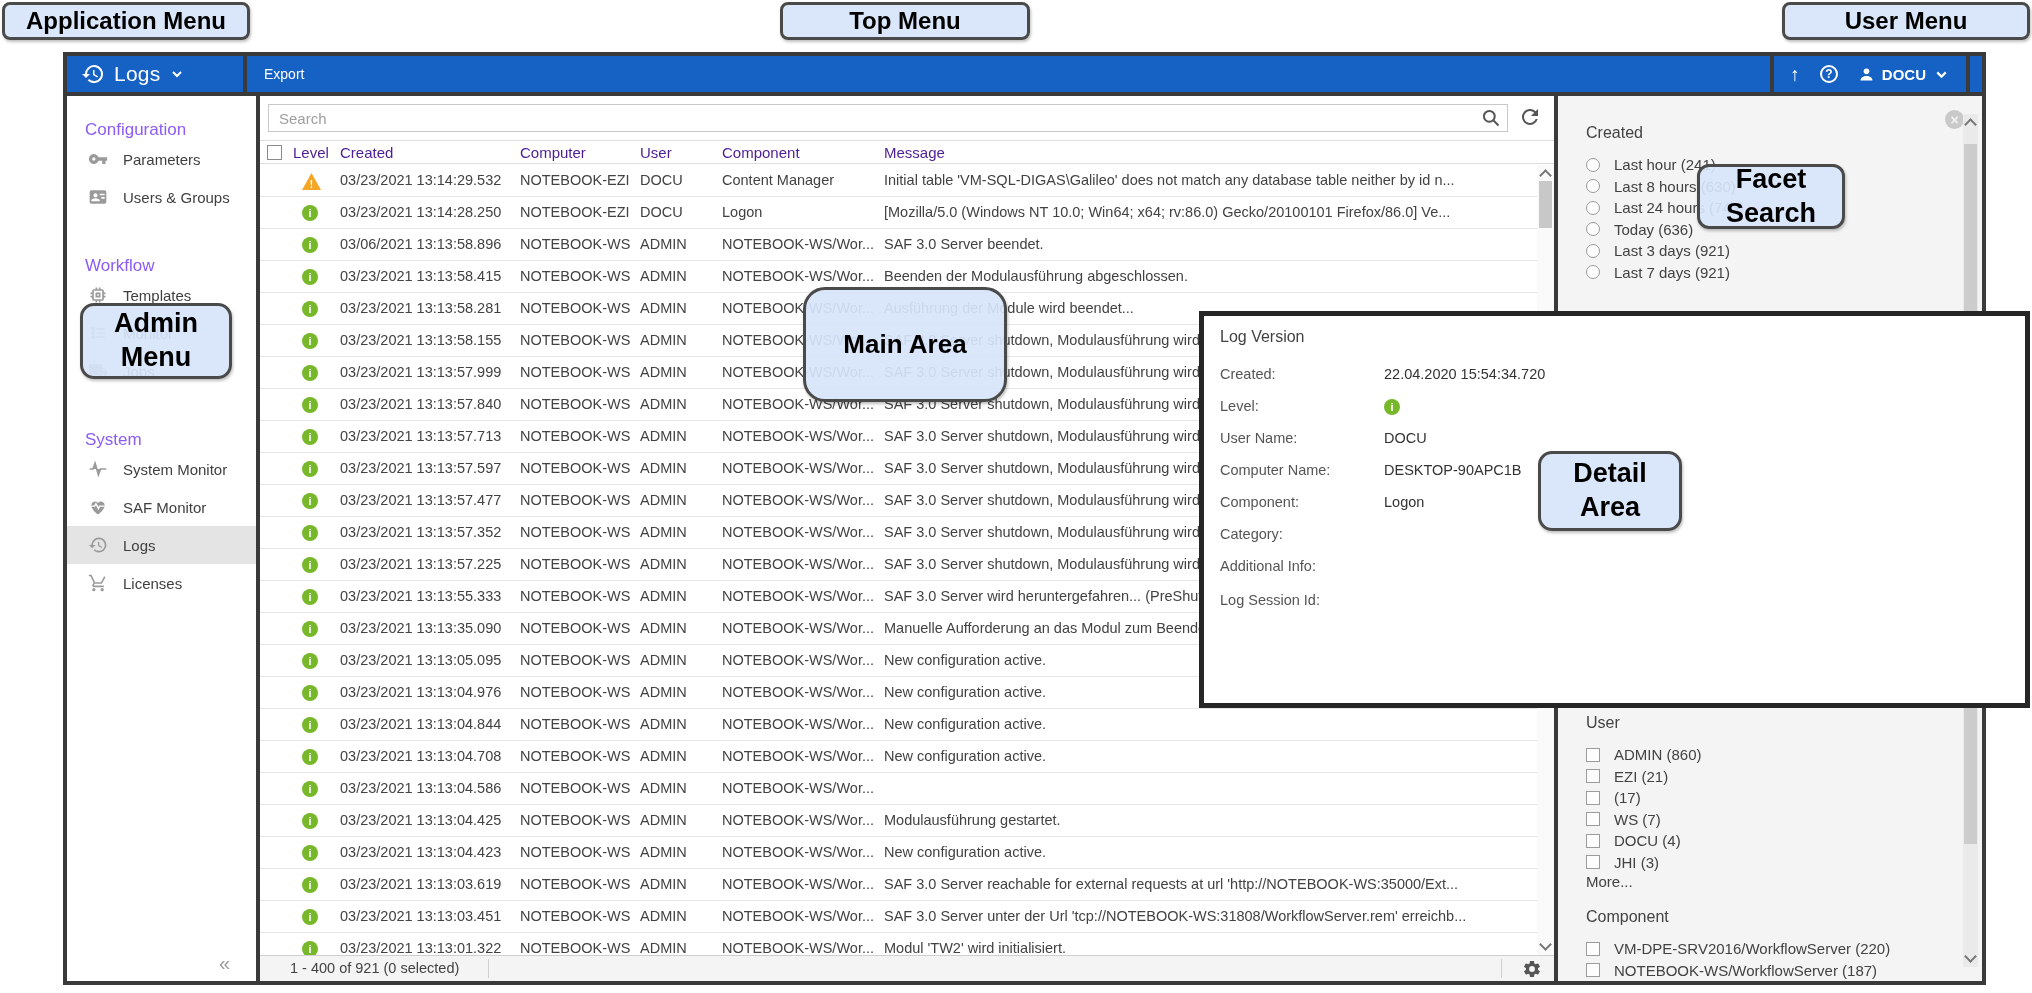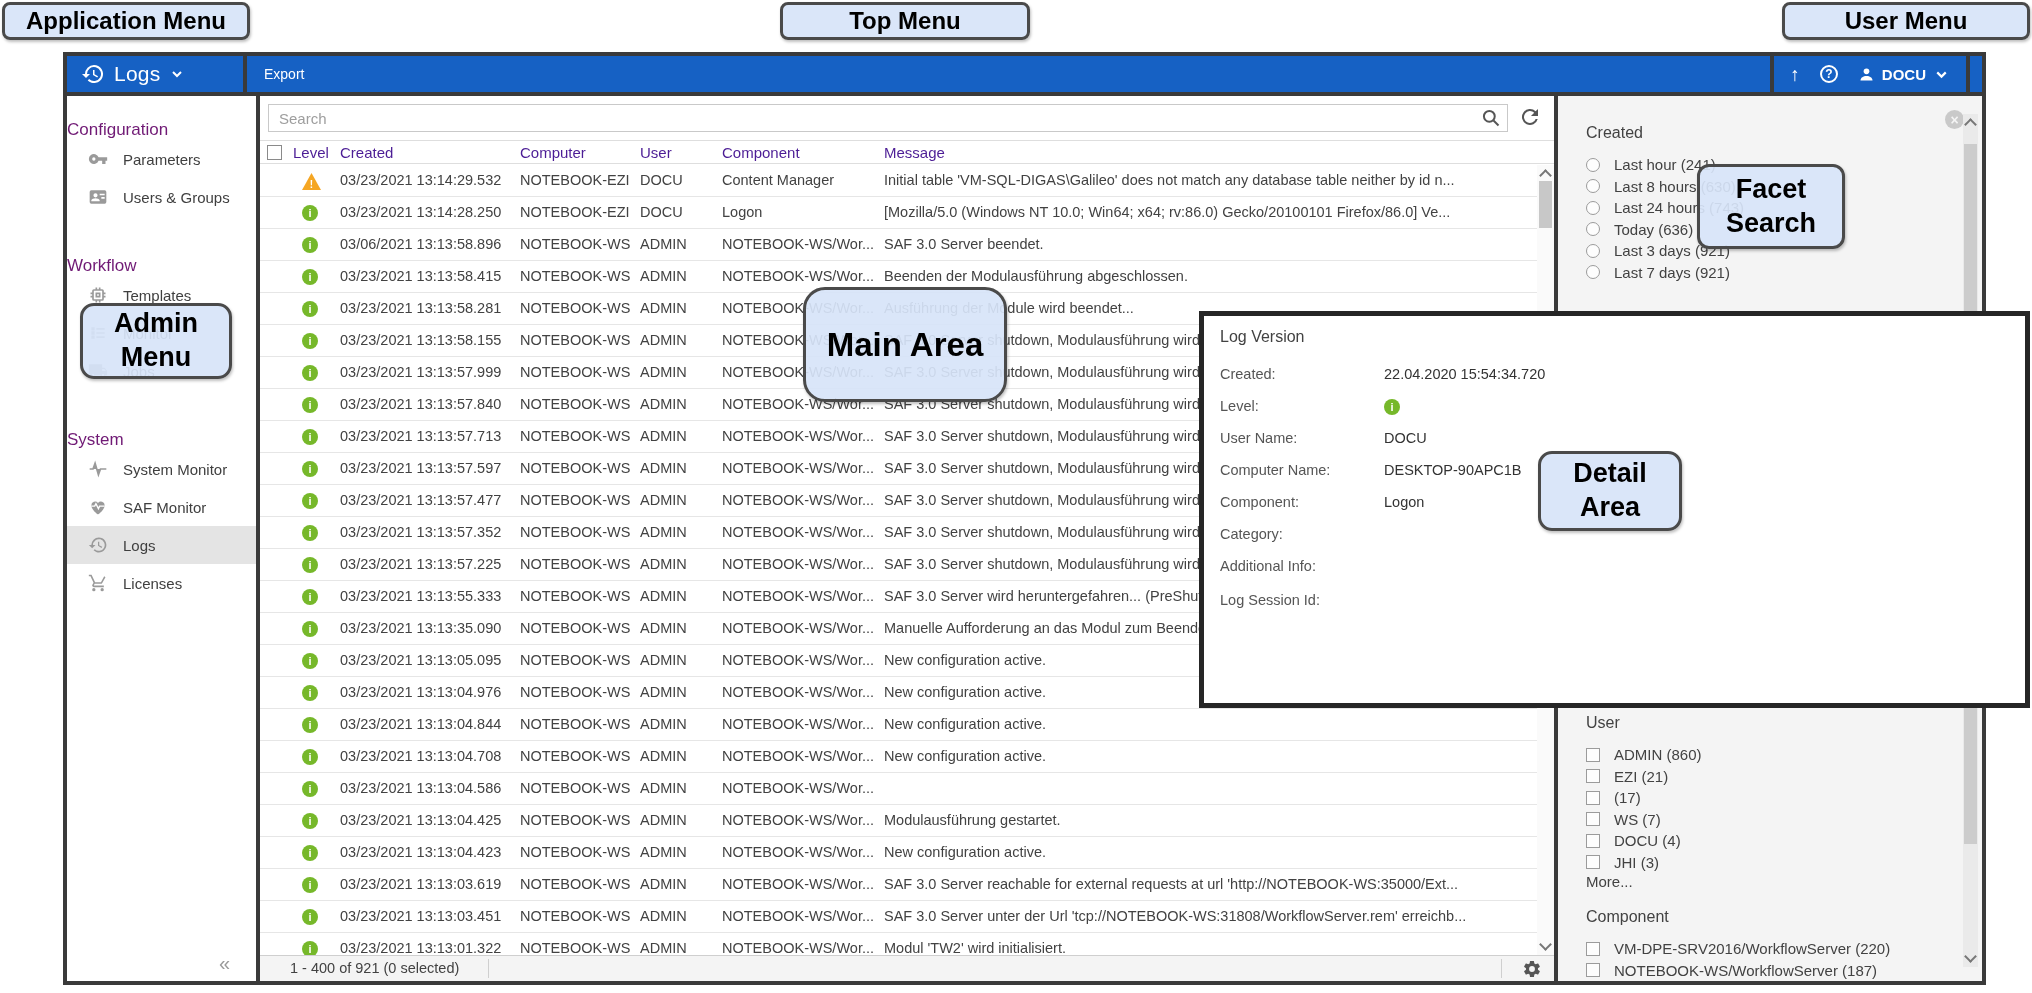--- a/index.html
+++ b/index.html
@@ -25,21 +25,21 @@
     padding:0 16px;border:4px solid var(--dark);background:var(--blue)}
   .up-arrow{font-size:19px;font-weight:bold;line-height:1}
   .help{width:18px;height:18px;border-radius:50%;border:2px solid #fff;font-size:12px;font-weight:bold;
     display:flex;align-items:center;justify-content:center}
   .usr{display:flex;align-items:center;gap:7px;font-size:15px;font-weight:bold}
   .usr svg{width:17px;height:17px}
 
   
   .sidebar{position:absolute;left:63px;top:92px;width:197px;height:893px;background:#fff;
     border:4px solid var(--dark);padding-top:24px}
-  .side-heading{font-size:17px;color:#701a75;height:20px;line-height:20px}
+  .side-heading{font-size:17px;color:#8b5cf6;padding-left:18px;height:20px;line-height:20px}
   .side-item{height:38px;display:flex;align-items:center;gap:15px;padding-left:21px;font-size:15px;
     color:#3f3f3f;cursor:pointer}
   .side-item.selected{background:#e4e4e4}
   .side-icon{width:20px;height:20px;flex:0 0 20px}
   .side-icon svg{width:20px;height:20px;fill:#9a9a9a}
   .side-gap{height:40px}
   .collapse{position:absolute;right:26px;bottom:6px;font-size:20px;color:#9a9a9a;cursor:pointer}
 
   
   .main{position:absolute;left:256px;top:92px;width:1302px;height:893px;background:#fff;
@@ -110,22 +110,22 @@
 
   
   .callout{position:absolute;z-index:60;background:var(--callout-bg);border:3px solid var(--callout-border);
     color:#000;font-weight:bold;text-align:center;display:flex;align-items:center;justify-content:center;
     line-height:1.25;box-shadow:1px 2px 3px rgba(0,0,0,.25)}
   .co-top{height:38px;font-size:24px;border-radius:8px;white-space:nowrap;padding:0 32px}
   #co-app{left:2px;top:2px;width:248px}
   #co-topmenu{left:780px;top:2px;width:250px}
   #co-user{left:1782px;top:2px;width:248px}
   #co-admin{left:80px;top:303px;width:152px;height:76px;font-size:27px;border-radius:14px}
-  #co-main{left:803px;top:287px;width:204px;height:115px;font-size:33px;border-radius:22px}
-  #co-facet{left:1697px;top:164px;width:148px;height:85px;font-size:27px;border-radius:12px}
+  #co-main{left:803px;top:287px;width:204px;height:115px;font-size:26px;border-radius:22px}
+  #co-facet{left:1697px;top:164px;width:148px;height:65px;font-size:27px;border-radius:12px}
   #co-detail{left:1538px;top:451px;width:144px;height:80px;font-size:27px;border-radius:14px}
 </style>
 </head>
 <body>
 
 <div id="stage">
 
   <div class="topbar">
     <div class="appmenu">
       <svg class="hist" viewBox="0 0 24 24" fill="#fff">

